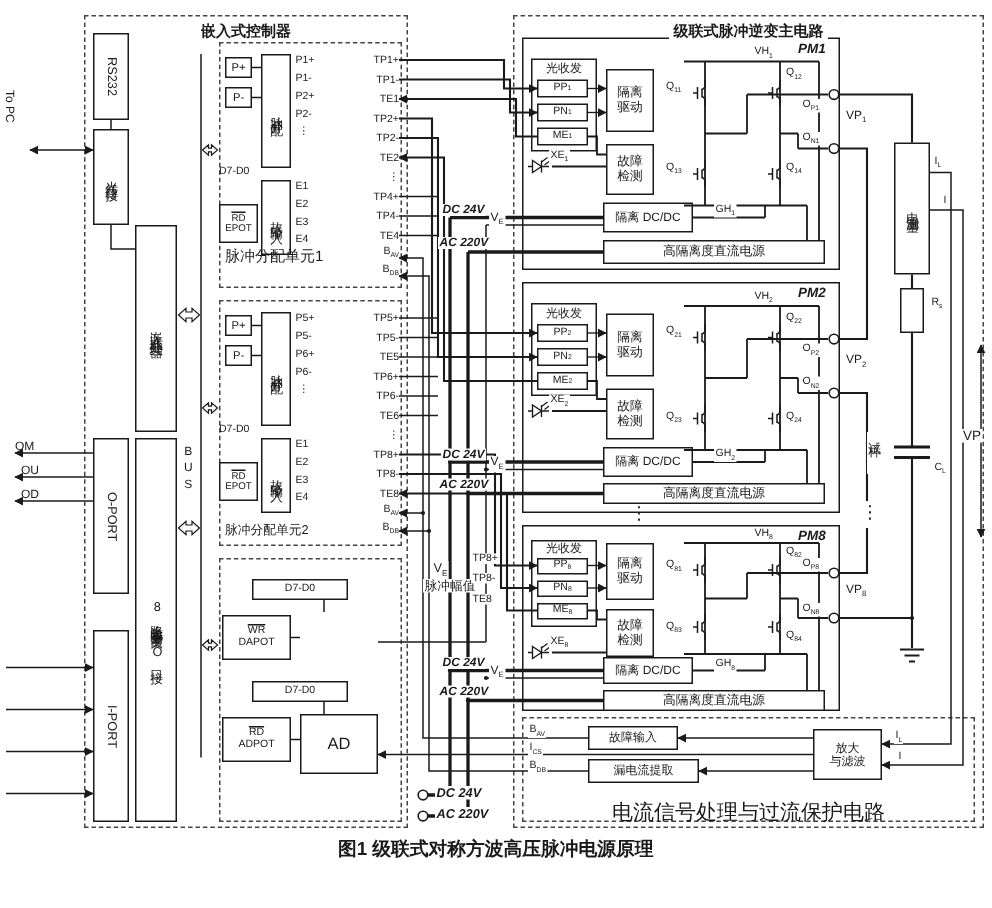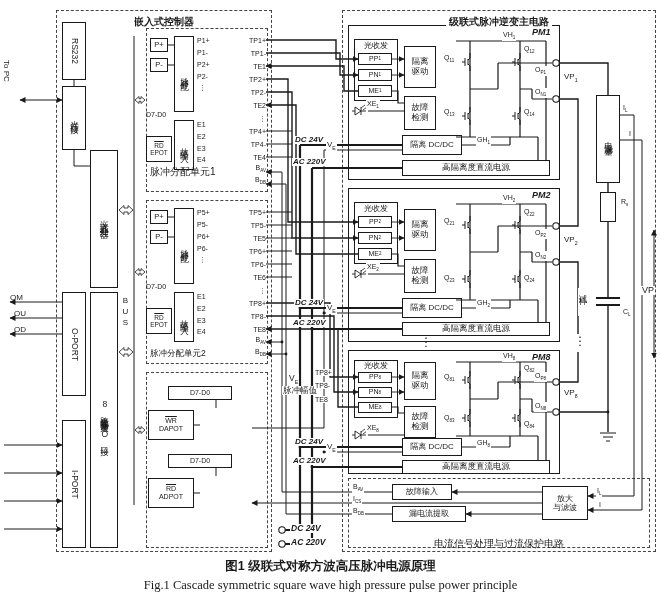--- a/index.html
+++ b/index.html
@@ -115,20 +115,21 @@
   <div class="box" style="left:168px;top:386px;width:64px;height:14px;font-size:7px">D7-D0</div>
   <div class="box col" style="left:148px;top:410px;width:46px;height:30px;font-size:7px">
     <span class="ovl">WR</span>
     <span>DAPOT</span>
   </div>
   <div class="box" style="left:168px;top:454px;width:64px;height:14px;font-size:7px">D7-D0</div>
   <div class="box col" style="left:148px;top:478px;width:46px;height:30px;font-size:7px">
     <span class="ovl">RD</span>
     <span>ADPOT</span>
   </div>
+  <div class="box" style="left:200px;top:476px;width:52px;height:40px;font-size:11px">AD</div>
   <div class="lbl bg" style="left:288px;top:374px;font-size:8.5px">V<sub>E</sub></div>
   <div class="lbl bg" style="left:282px;top:386px;font-size:8.5px">脉冲幅值</div>
 
   <div class="lbl bg b" style="left:290px;top:524px;font-size:8.5px">DC 24V</div>
   <div class="lbl bg b" style="left:290px;top:538px;font-size:8.5px">AC 220V</div>
 
   <div class="box" style="left:348px;top:25px;width:212px;height:155px"></div>
   <div class="lbl b" style="left:532px;top:28px;font-size:9px">PM1</div>
   <div class="box" style="left:354px;top:39px;width:44px;height:62px"></div>
   <div class="lbl" style="left:354px;top:42px;width:44px;text-align:center;font-size:8px">光收发</div>
@@ -230,35 +231,34 @@
   <div class="box v" style="left:596px;top:95px;width:24px;height:88px;font-size:8.5px">电流测量</div>
   <div class="lbl sm bg" style="left:622px;top:104px">I<sub>L</sub></div>
   <div class="lbl sm bg" style="left:628px;top:130px">I</div>
   <div class="box" style="left:600px;top:192px;width:16px;height:30px"></div>
   <div class="lbl sm bg" style="left:620px;top:198px">R<sub>s</sub></div>
   <div class="lbl bg" style="left:641px;top:286px;font-size:9px">VP</div>
   <div class="lbl v bg" style="left:578px;top:288px;height:28px;font-size:8.5px">试样</div>
   <div class="lbl sm bg" style="left:622px;top:308px">C<sub>L</sub></div>
 
   <div class="dash" style="left:348px;top:478px;width:302px;height:70px"></div>
-  <div class="titlewrap" style="left:348px;top:533px;width:302px"><span style="font-size:10px">电流信号处理与过流保护电路</span></div>
+  <div class="titlewrap" style="left:348px;top:533px;width:302px"><span style="font-size:14px">电流信号处理与过流保护电路</span></div>
   <div class="box" style="left:392px;top:484px;width:60px;height:16px;font-size:8px">故障输入</div>
   <div class="box" style="left:392px;top:506px;width:74px;height:16px;font-size:8px">漏电流提取</div>
   <div class="box col" style="left:542px;top:486px;width:46px;height:34px;font-size:8px">
     <span>放大</span>
     <span>与滤波</span>
   </div>
   <div class="lbl sm bg" style="left:352px;top:483px">B<sub>AV</sub></div>
   <div class="lbl sm bg" style="left:352px;top:495px">I<sub>CS</sub></div>
   <div class="lbl sm bg" style="left:352px;top:507px">B<sub>DB</sub></div>
   <div class="lbl sm bg" style="left:596px;top:487px">I<sub>L</sub></div>
   <div class="lbl sm bg" style="left:598px;top:501px">I</div>
 
   <div class="capzh">图1  级联式对称方波高压脉冲电源原理</div>
-  <div class="capen">Fig.1  Cascade symmetric square wave high pressure pulse power principle</div>
 
   <svg class="wires" width="661" height="555" viewBox="0 0 661 555">
     <defs>
       <marker id="arr" markerWidth="7" markerHeight="7" refX="5.5" refY="3" orient="auto-start-reverse" markerUnits="userSpaceOnUse">
         <path d="M0,0L6,3L0,6Z" fill="#1a1a1a"></path>
       </marker>
       <symbol id="igbt" viewBox="0 0 16 18">
         <path d="M8,0V5 M8,13V18 M3,5V13 M6,6V12 M6,7L8,5 M6,11L8,13 M3,9H0" fill="none" stroke="#1a1a1a" stroke-width="1"></path>
       </symbol>
       <symbol id="led" viewBox="0 0 16 14">

